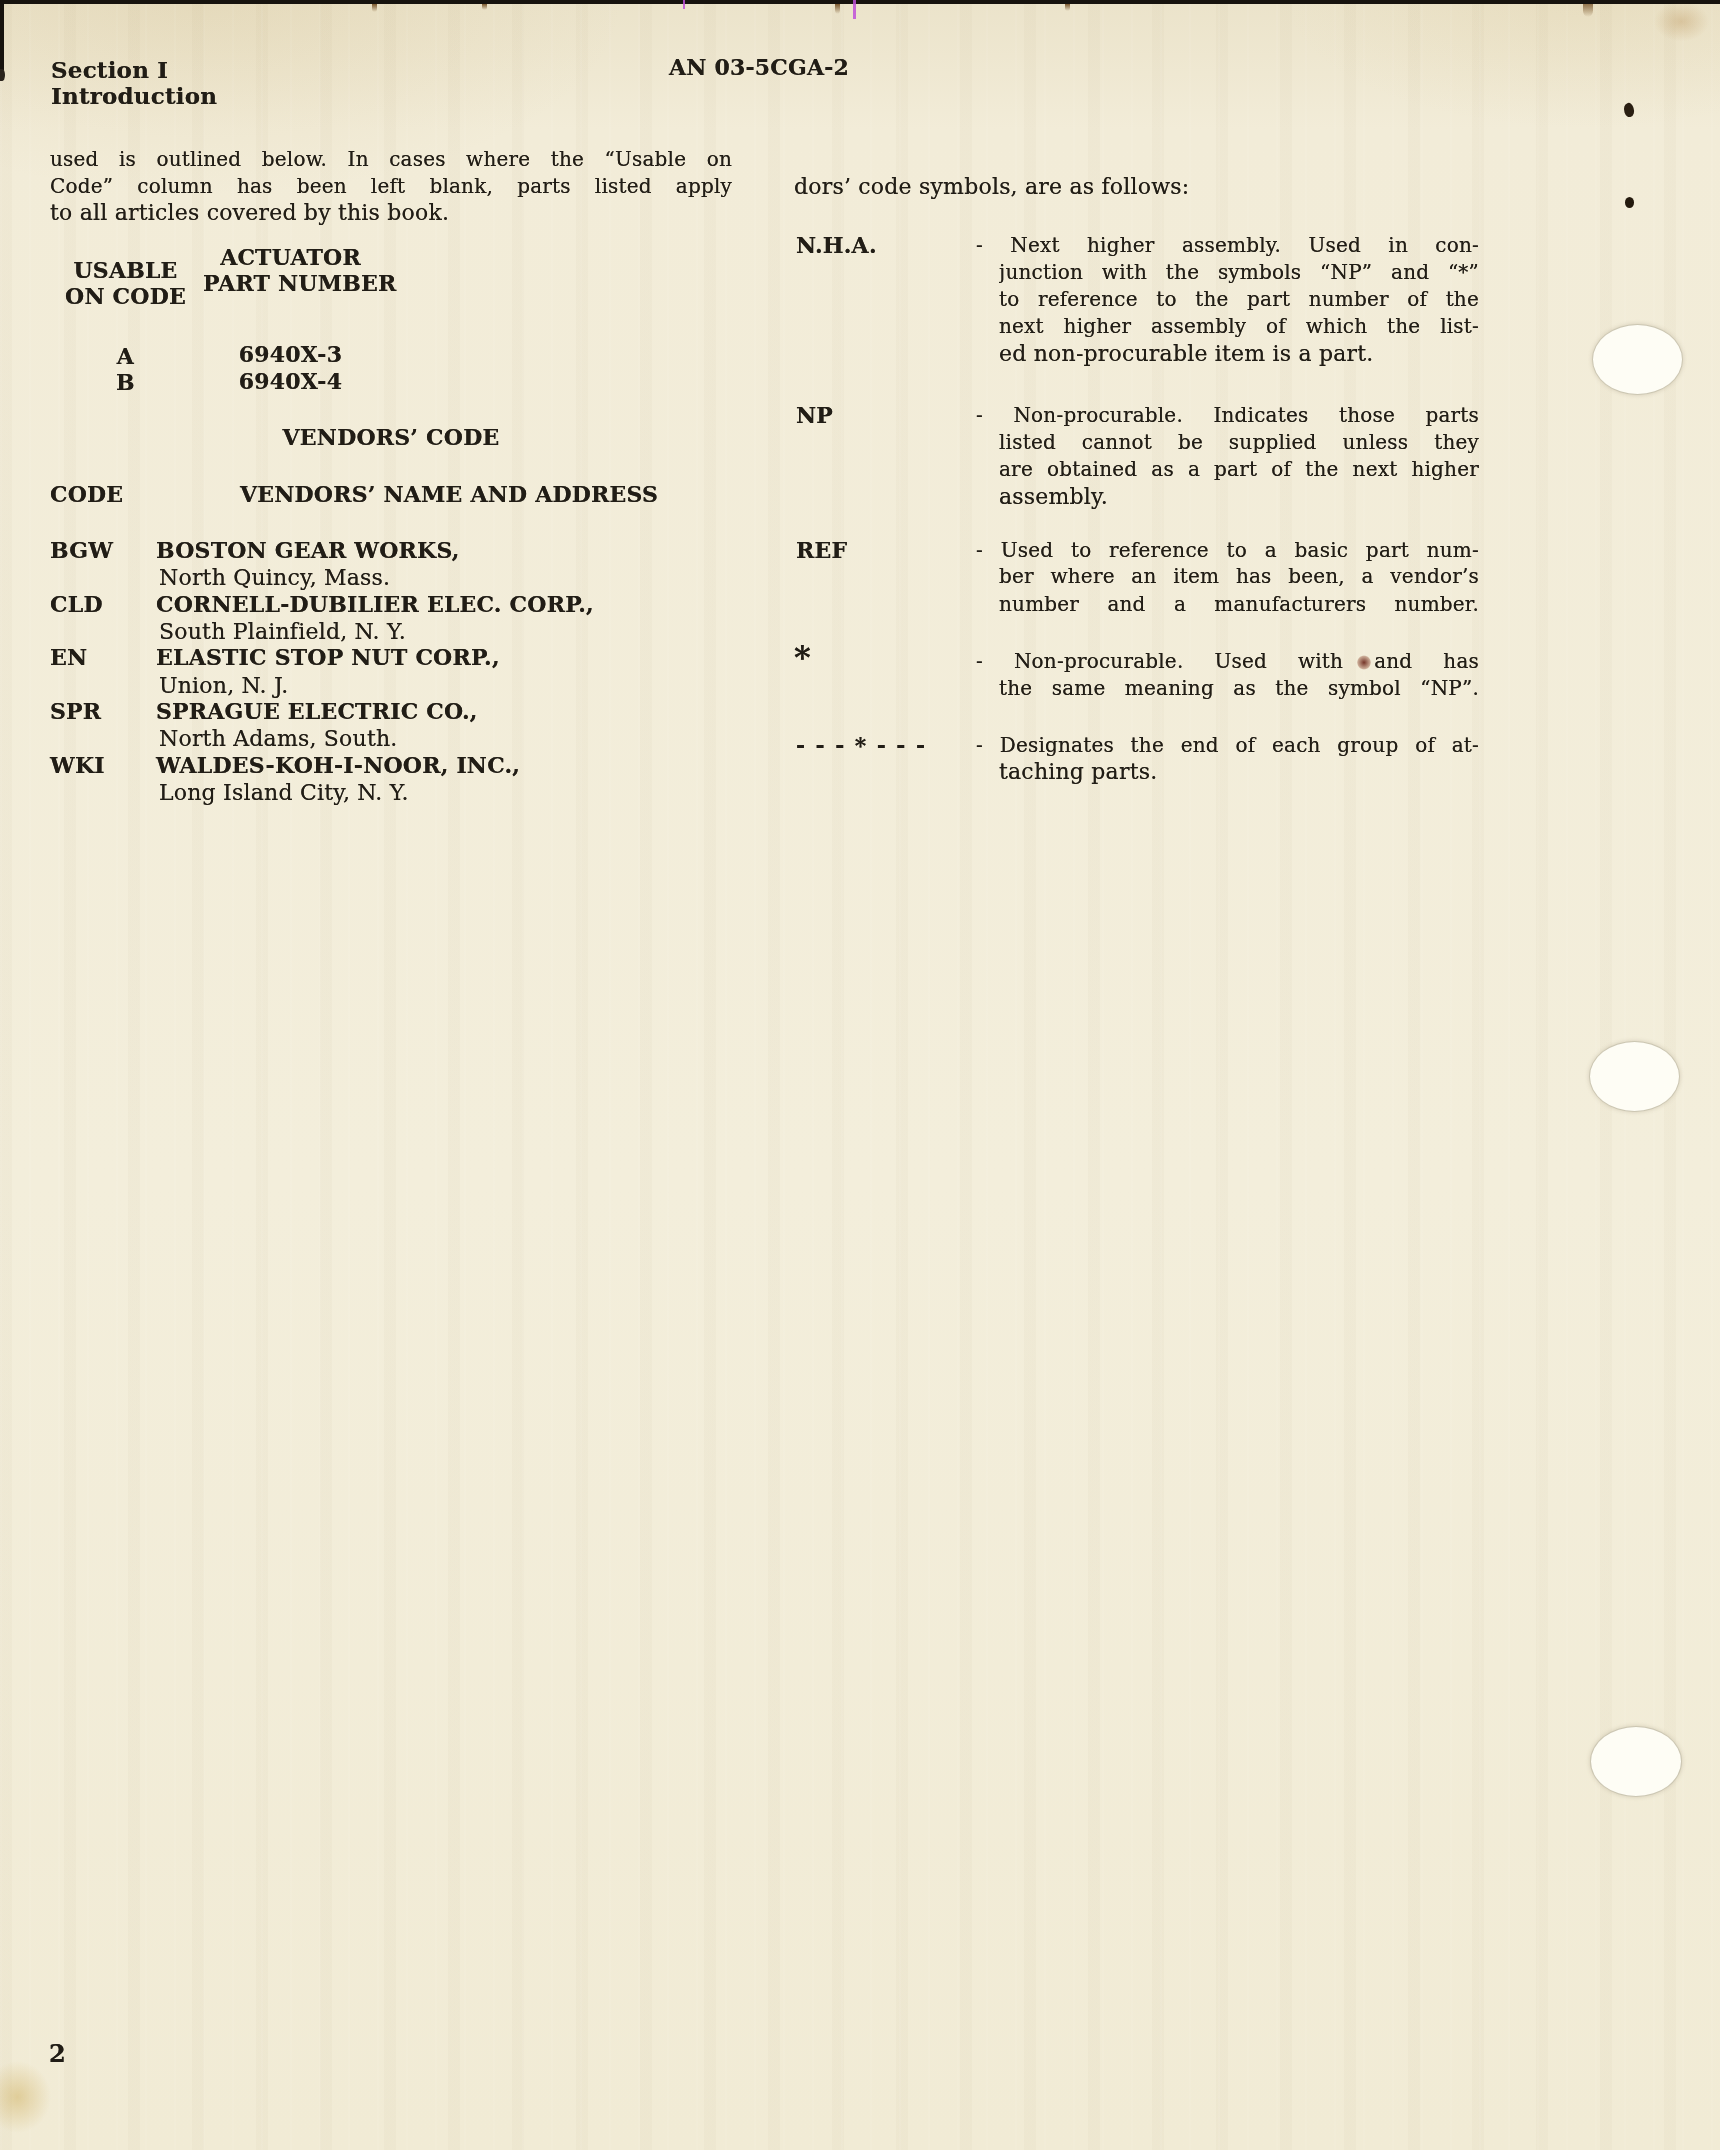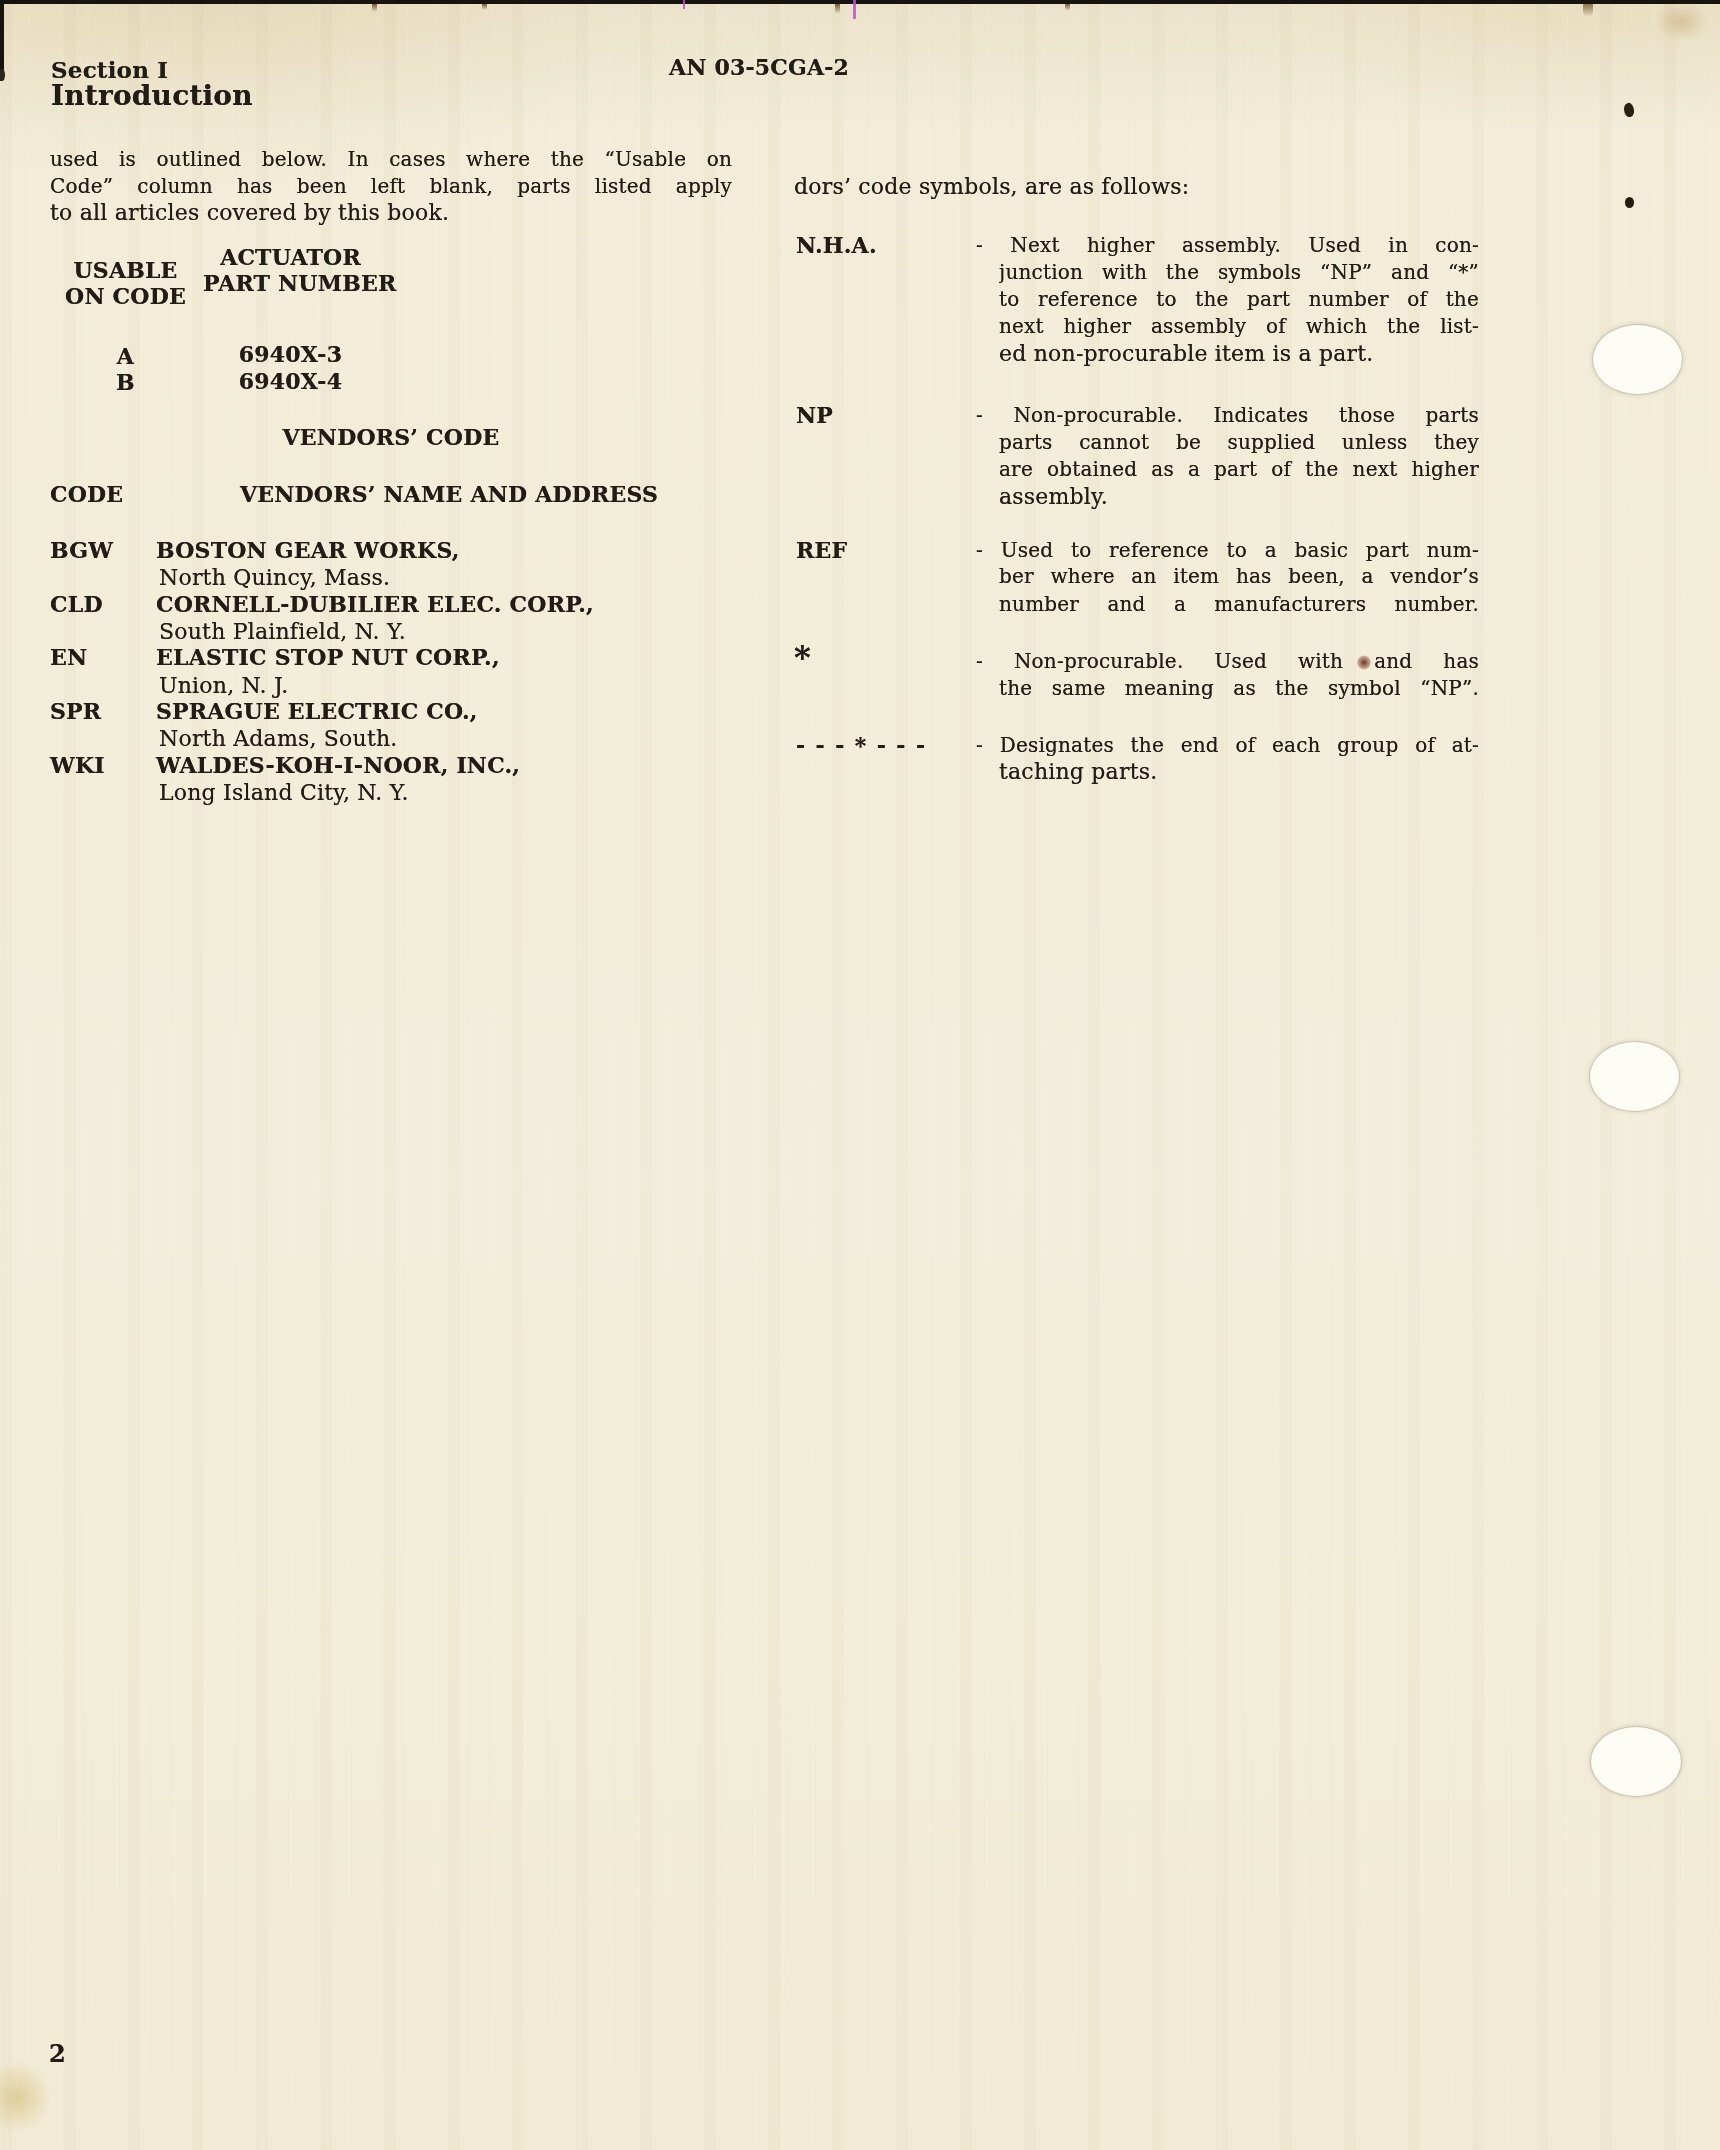--- a/index.html
+++ b/index.html
@@ -52,21 +52,21 @@
               border-radius:60% 40% 55% 45%;transform:rotate(-18deg);"></div>
   <div class="mark" style="left:1625px;top:197px;width:9.3px;height:10.8px;background:#241a0e;border-radius:50%;"></div>
   <div class="mark" style="left:-29px;top:2047px;width:93px;height:100px;border-radius:50%;
               background:radial-gradient(closest-side, rgba(195,155,55,.38), transparent 72%);"></div>
 
   <div class="hole" style="left:1592px;top:324px;width:89px;height:69px;"></div>
   <div class="hole" style="left:1589px;top:1041px;width:89px;height:69px;"></div>
   <div class="hole" style="left:1590px;top:1726px;width:90px;height:69px;"></div>
 
   <div class="t b" style="left:51px;top:56px;font-size:23px;">Section I</div>
-  <div class="t b" style="left:51px;top:82px;font-size:28px;">Introduction</div>
+  <div class="t b" style="left:51px;top:82px;font-size:23px;">Introduction</div>
   <div class="t b" style="left:669px;top:54px;">AN 03-5CGA-2</div>
 
   <div class="jl" style="left:50px;top:146px;width:682px;">used is outlined below.  In cases where the “Usable on</div>
   <div class="jl" style="left:50px;top:173px;width:682px;">Code” column has been left blank, parts listed apply</div>
   <div class="t" style="left:50px;top:199px;">to all articles covered by this book.</div>
 
   <div class="t b ctr" style="left:61px;top:257px;width:129px;line-height:26px;">USABLE
 ON CODE</div>
   <div class="t b ctr" style="left:203px;top:244px;width:175px;line-height:26px;">ACTUATOR
 PART NUMBER</div>
@@ -103,21 +103,21 @@
 
   <div class="t b" style="left:796px;top:232px;">N.H.A.</div>
   <div class="jl" style="left:976px;top:232px;width:503px;">- Next higher assembly.  Used in con-</div>
   <div class="jl" style="left:999px;top:259px;width:480px;">junction with the symbols “NP” and “*”</div>
   <div class="jl" style="left:999px;top:286px;width:480px;">to reference to the part number of the</div>
   <div class="jl" style="left:999px;top:313px;width:480px;">next higher assembly of which the list-</div>
   <div class="t" style="left:999px;top:340px;">ed non-procurable item is a part.</div>
 
   <div class="t b" style="left:796px;top:402px;">NP</div>
   <div class="jl" style="left:976px;top:402px;width:503px;">- Non-procurable.  Indicates those parts</div>
-  <div class="jl" style="left:999px;top:429px;width:480px;">parts cannot be supplied unless they</div>
+  <div class="jl" style="left:999px;top:429px;width:480px;">listed cannot be supplied unless they</div>
   <div class="jl" style="left:999px;top:456px;width:480px;">are obtained as a part of the next higher</div>
   <div class="t" style="left:999px;top:483px;">assembly.</div>
 
   <div class="t b" style="left:796px;top:537px;">REF</div>
   <div class="jl" style="left:976px;top:537px;width:503px;">- Used to reference to a basic part num-</div>
   <div class="jl" style="left:999px;top:563px;width:480px;">ber where an item has been, a vendor’s</div>
   <div class="jl" style="left:999px;top:591px;width:480px;">number and a manufacturers number.</div>
 
   <div class="t b" style="left:794px;top:644px;font-size:32px;">*</div>
   <div class="jl" style="left:976px;top:648px;width:503px;">- Non-procurable.  Used with and has</div>

